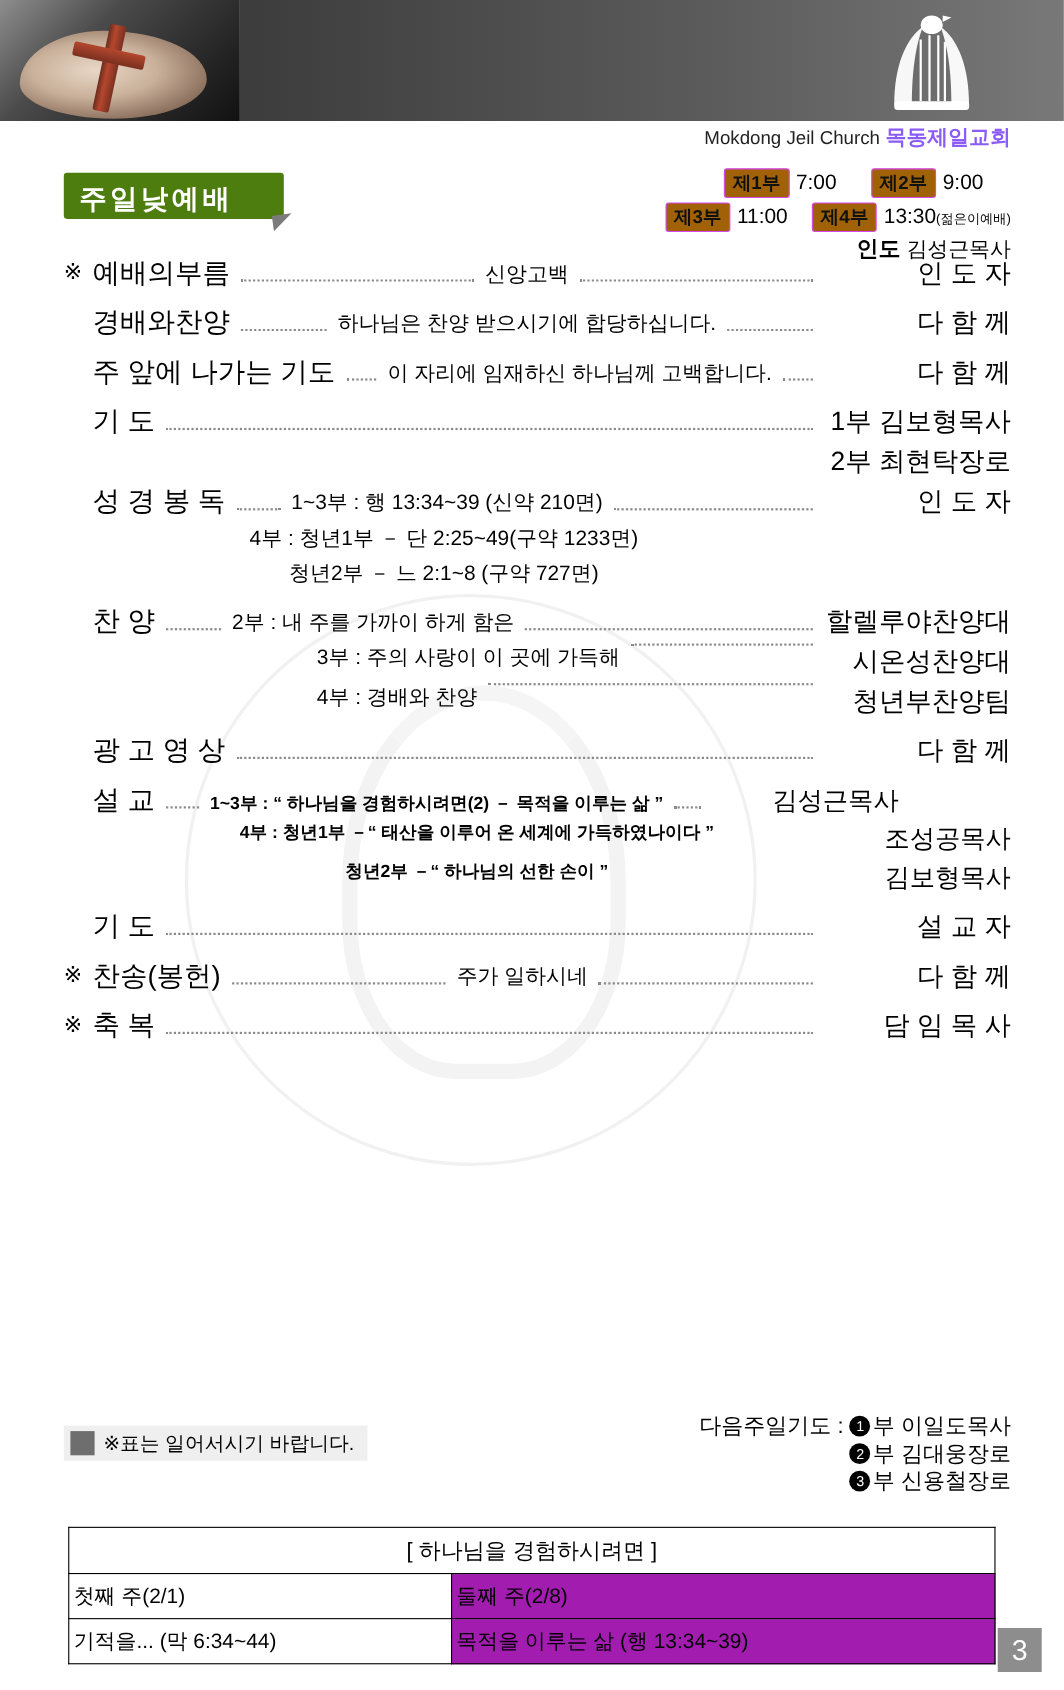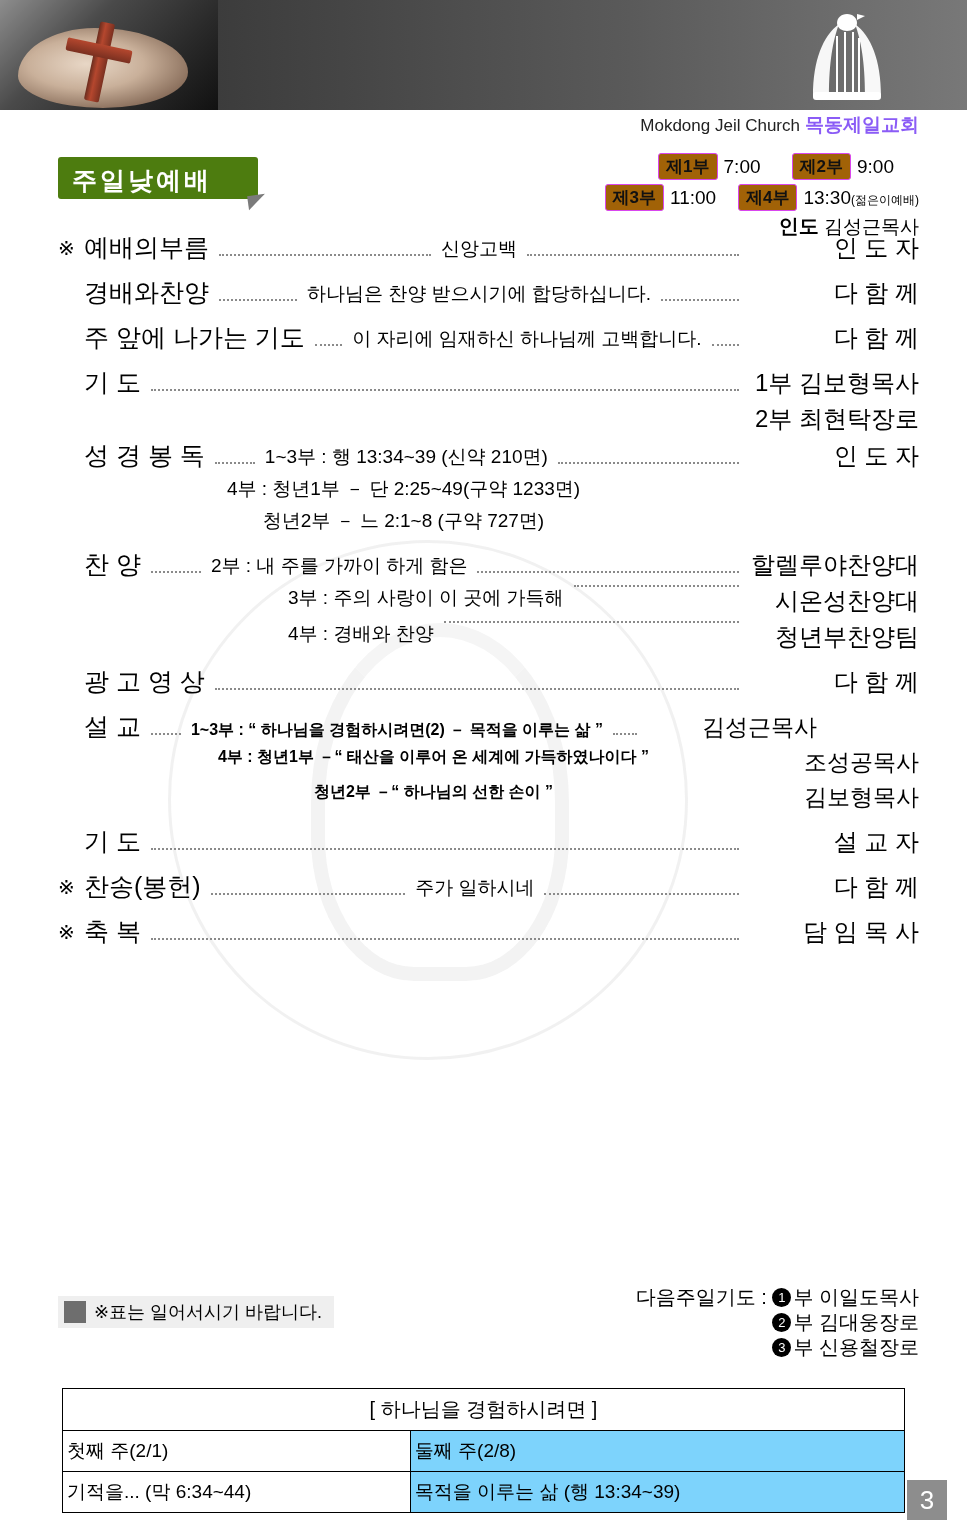--- a/index.html
+++ b/index.html
@@ -156,21 +156,21 @@
   
   .tbl {
     position:absolute; left:62px; top:1388px; width:843px;
     border-collapse:collapse;
   }
   .tbl td, .tbl th {
     border:1px solid #000; font-size:19px; padding:7px 4px;
     font-weight:normal;
   }
   .tbl .hdr { font-size:20px; }
-  .tbl .shade { background:#7dd3fc; }
+  .tbl .shade { background:#a21caf; }
 
   .pagebox {
     position:absolute; right:20px; top:1480px;
     width:40px; height:40px; background:#8d8d8d;
     color:#fff; font-size:26px; text-align:center; line-height:40px;
   }
 </style>
 </head>
 <body>
 

